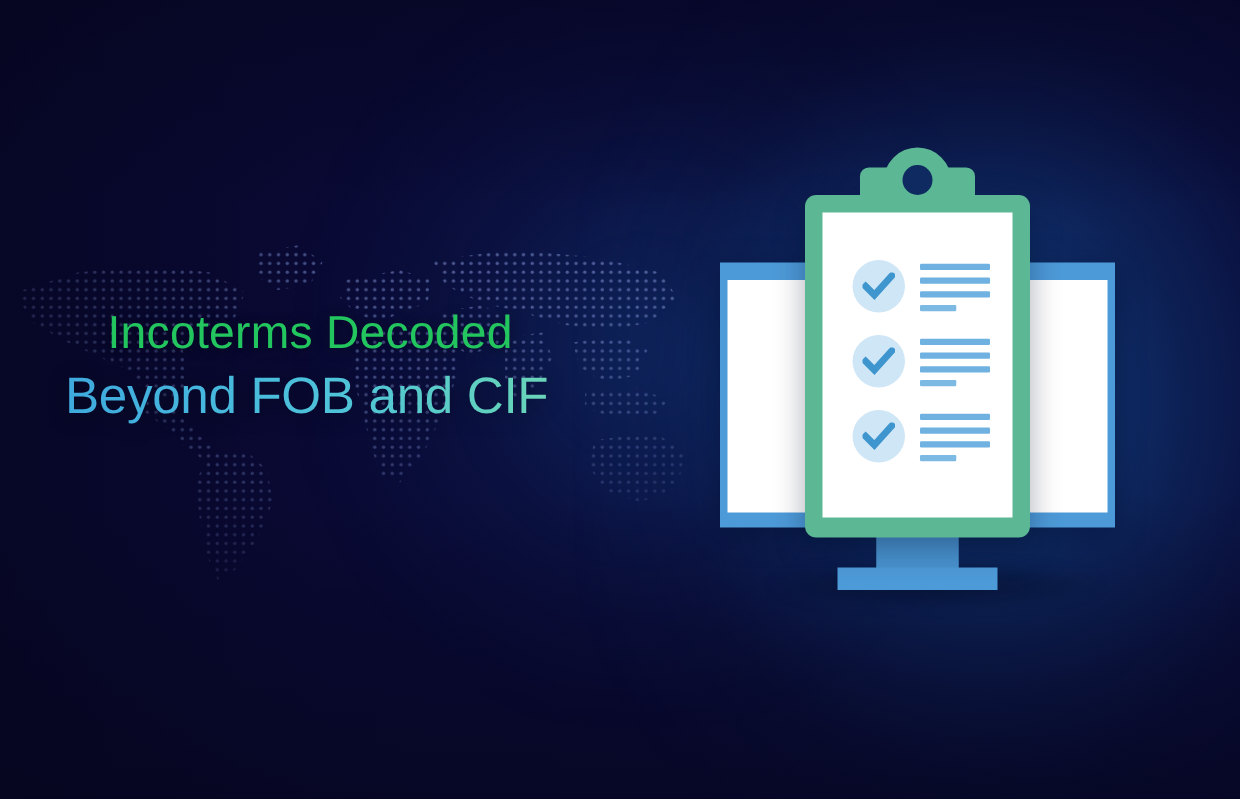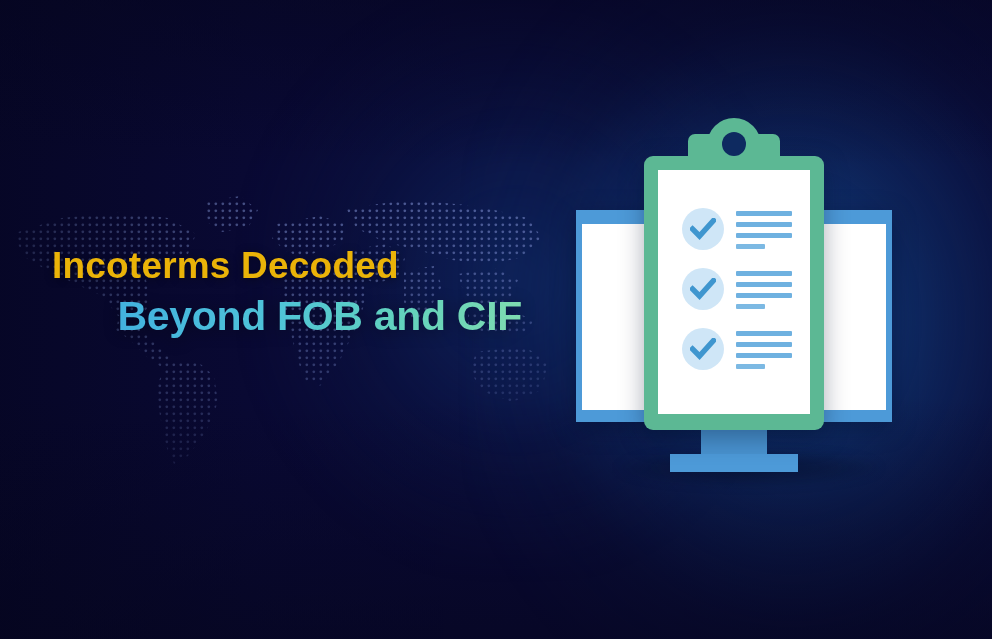--- a/index.html
+++ b/index.html
@@ -67,41 +67,41 @@
   .headline {
     position: absolute;
     left: 52px;
     top: 246px;
     width: 470px;
   }
   .title-main {
     display: block;
     font-size: 37px;
     line-height: 1.06;
-    font-weight: 700;
+    font-weight: 400;
     letter-spacing: 0.2px;
-    color: #eab308;
+    color: #22c55e;
     text-shadow: 0 1px 10px rgba(0,0,0,0.45);
     white-space: nowrap;
+    margin-left: 34px;
   }
   .title-sub {
     display: block;
     margin-top: 10px;
     font-size: 41px;
     line-height: 1.06;
-    font-weight: 700;
+    font-weight: 400;
     letter-spacing: -0.3px;
     white-space: nowrap;
     background: linear-gradient(97deg, #3fa9dd 0%, #45b6de 22%, #4fc4d8 48%, #62d2bd 74%, #7fdcb0 100%);
     -webkit-background-clip: text;
     background-clip: text;
     color: transparent;
     -webkit-text-fill-color: transparent;
     filter: drop-shadow(0 2px 8px rgba(0,0,0,0.38));
-    text-align: right;
   }
 
   
   .illustration {
     position: absolute;
     left: 560px;
     top: 104px;
     width: 376px;
     height: 400px;
   }

